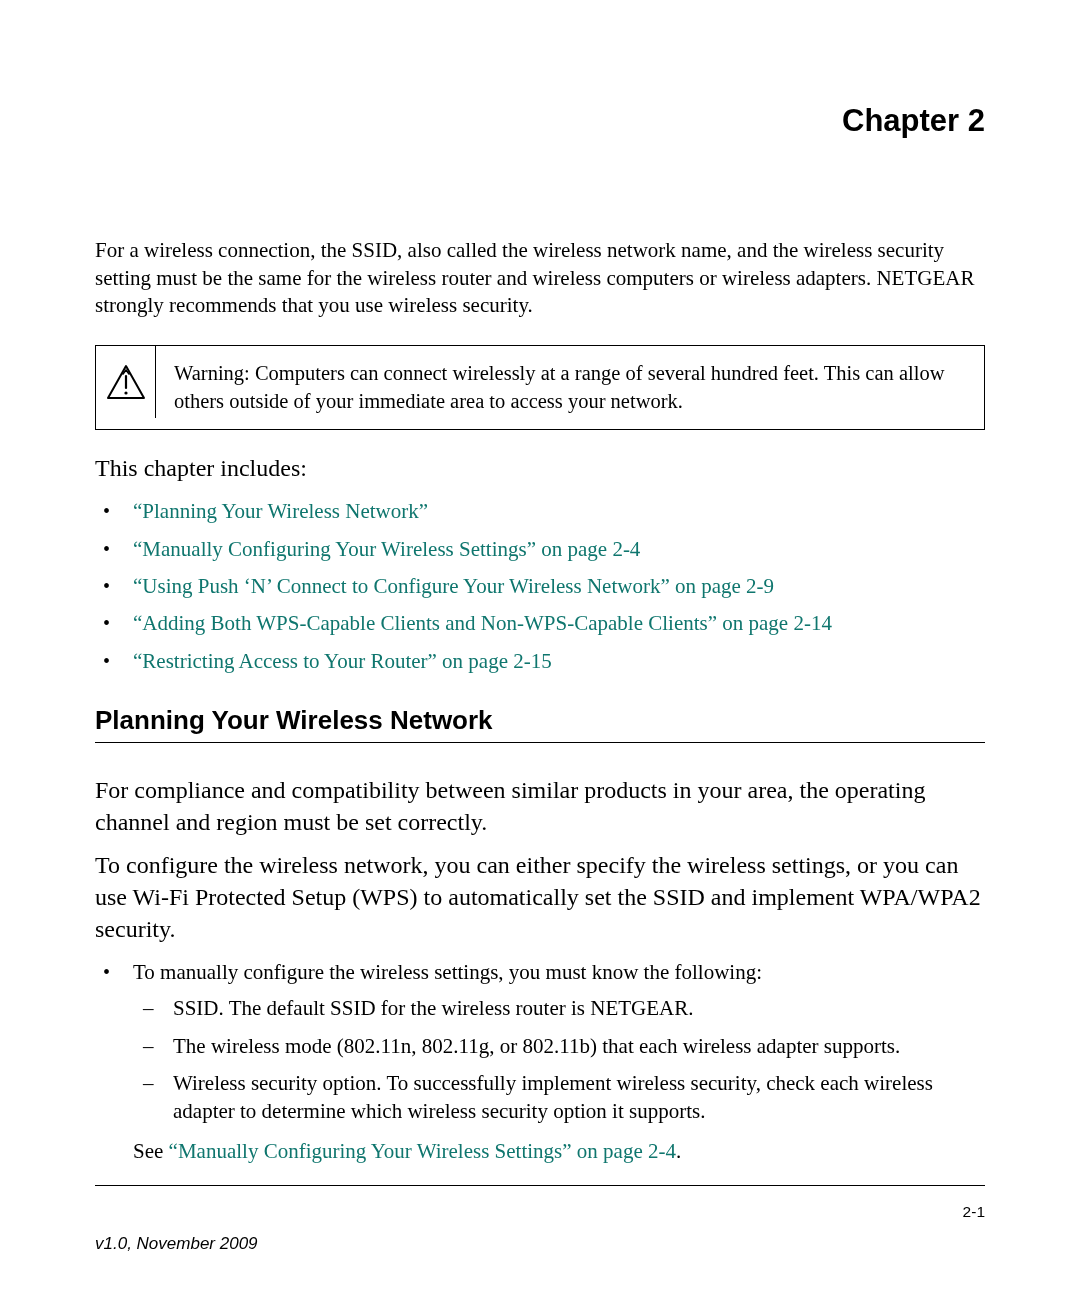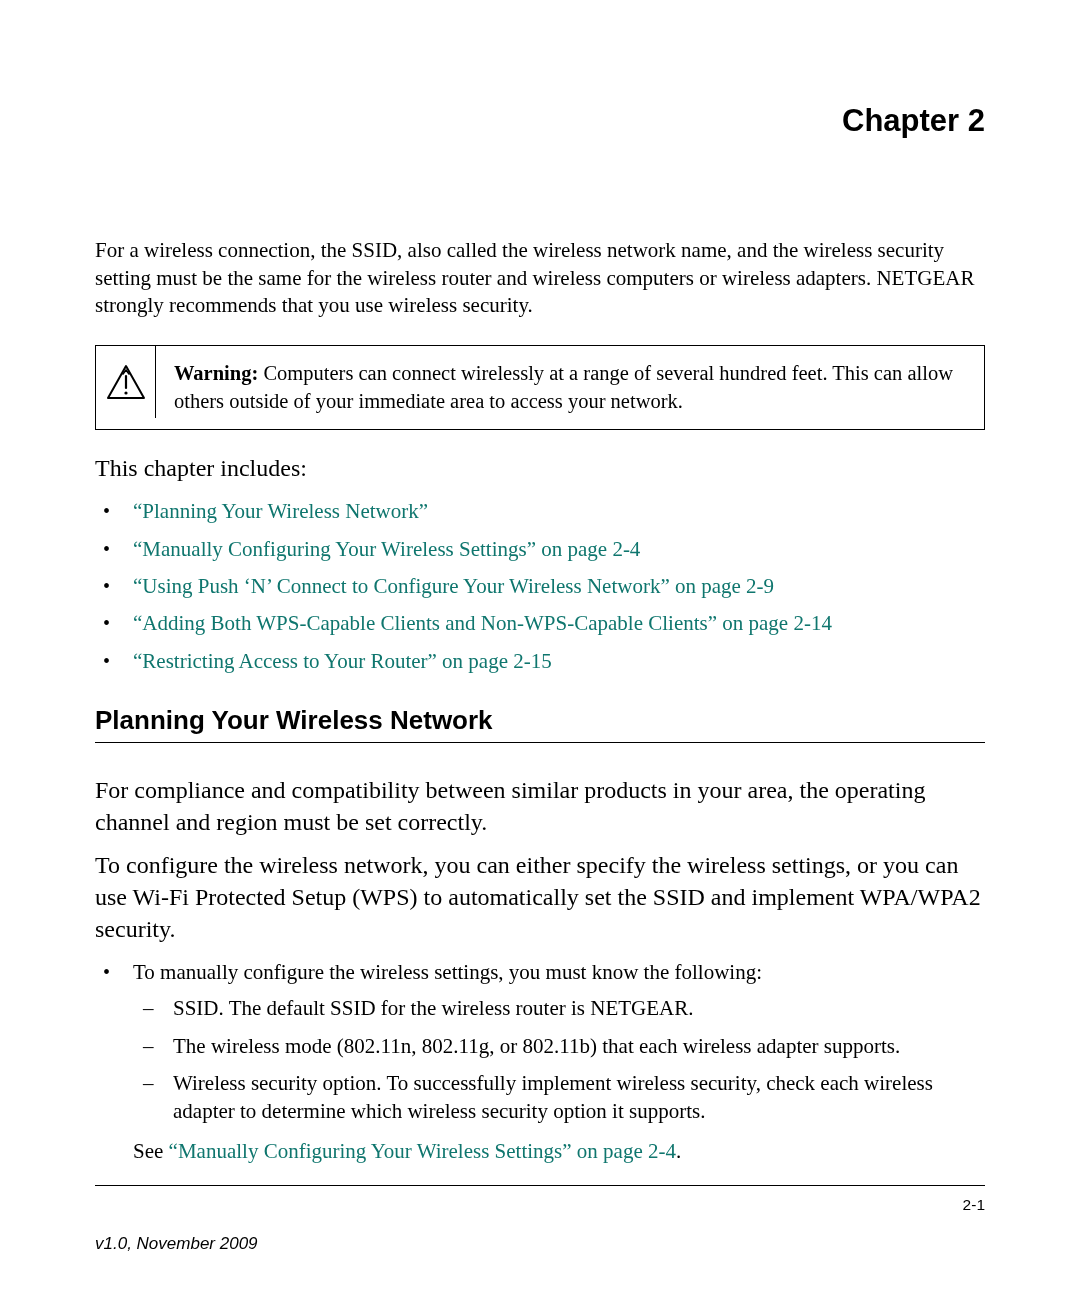--- a/index.html
+++ b/index.html
@@ -44,21 +44,21 @@
       width: 40px;
       height: 36px;
     }
     .warning-text-cell {
       flex: 1;
       padding: 14px 18px 14px 18px;
       font-size: 20.5px;
       line-height: 1.35;
     }
     .warning-label {
-      font-weight: bold;
+      font-weight: normal;
     }
     .includes-line {
       font-size: 24px;
       margin-bottom: 16px;
     }
     ul.toc {
       list-style: none;
       margin-left: 0;
       margin-bottom: 30px;
     }
@@ -147,21 +147,21 @@
       border-top: 1px solid #000;
       margin-bottom: 10px;
     }
     .footer-row {
       position: relative;
       height: 24px;
     }
     .page-num {
       position: absolute;
       right: 0;
-      top: 0;
+      top: 7px;
       font-family: Arial, Helvetica, sans-serif;
       font-size: 15.5px;
     }
     .footer-version {
       text-align: left;
       font-family: Arial, Helvetica, sans-serif;
       font-style: italic;
       font-size: 17px;
       margin-top: 14px;
     }

